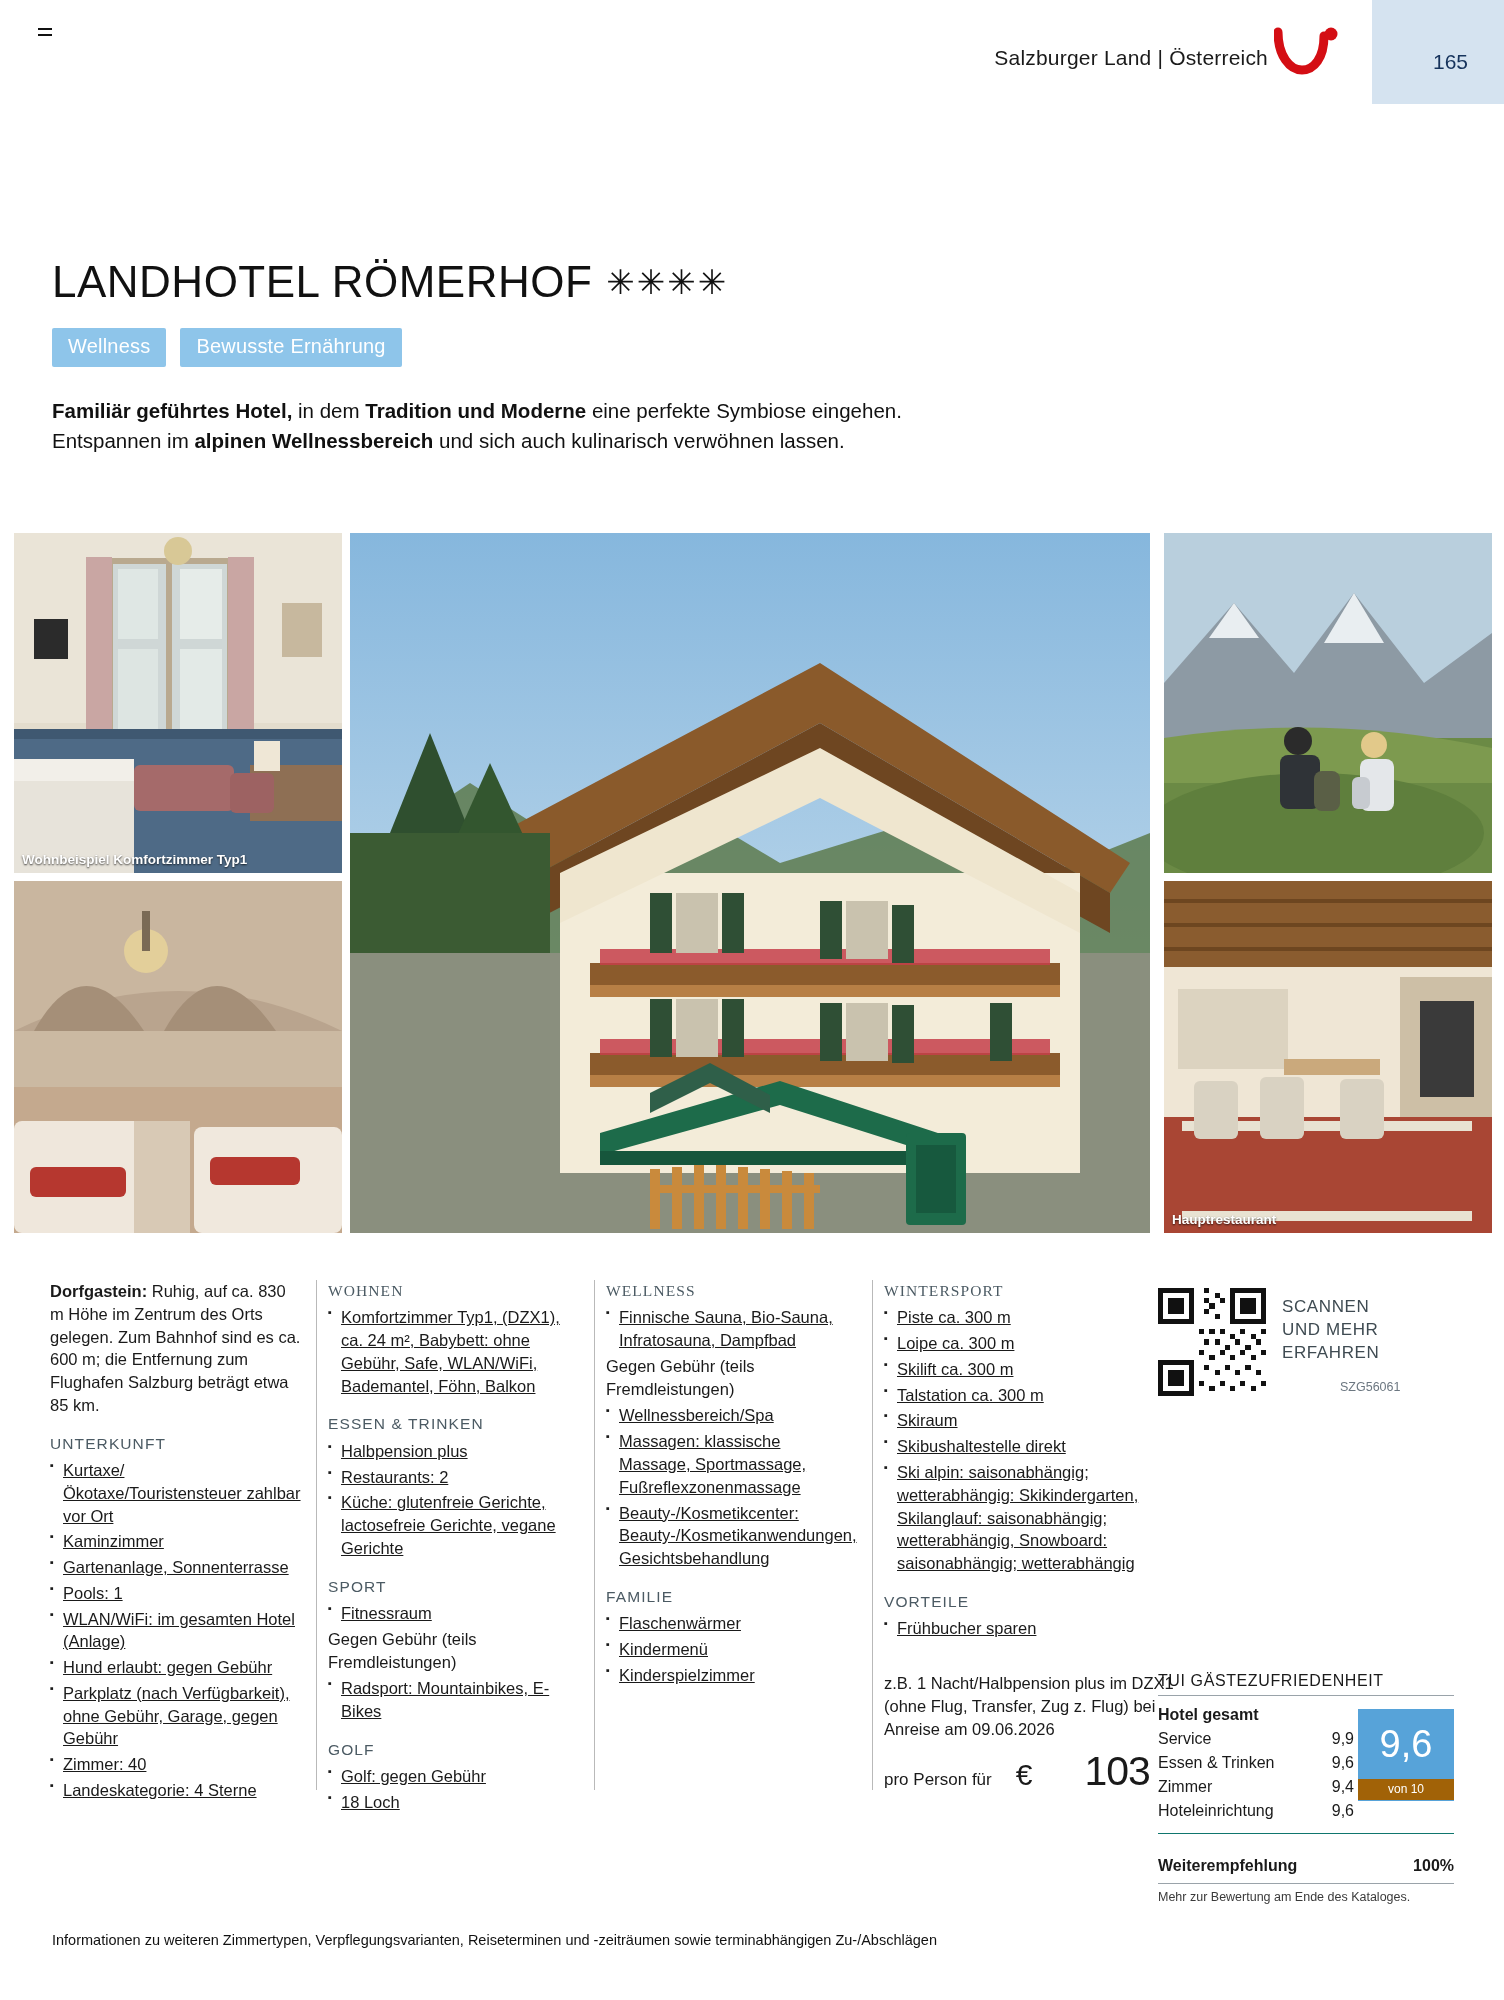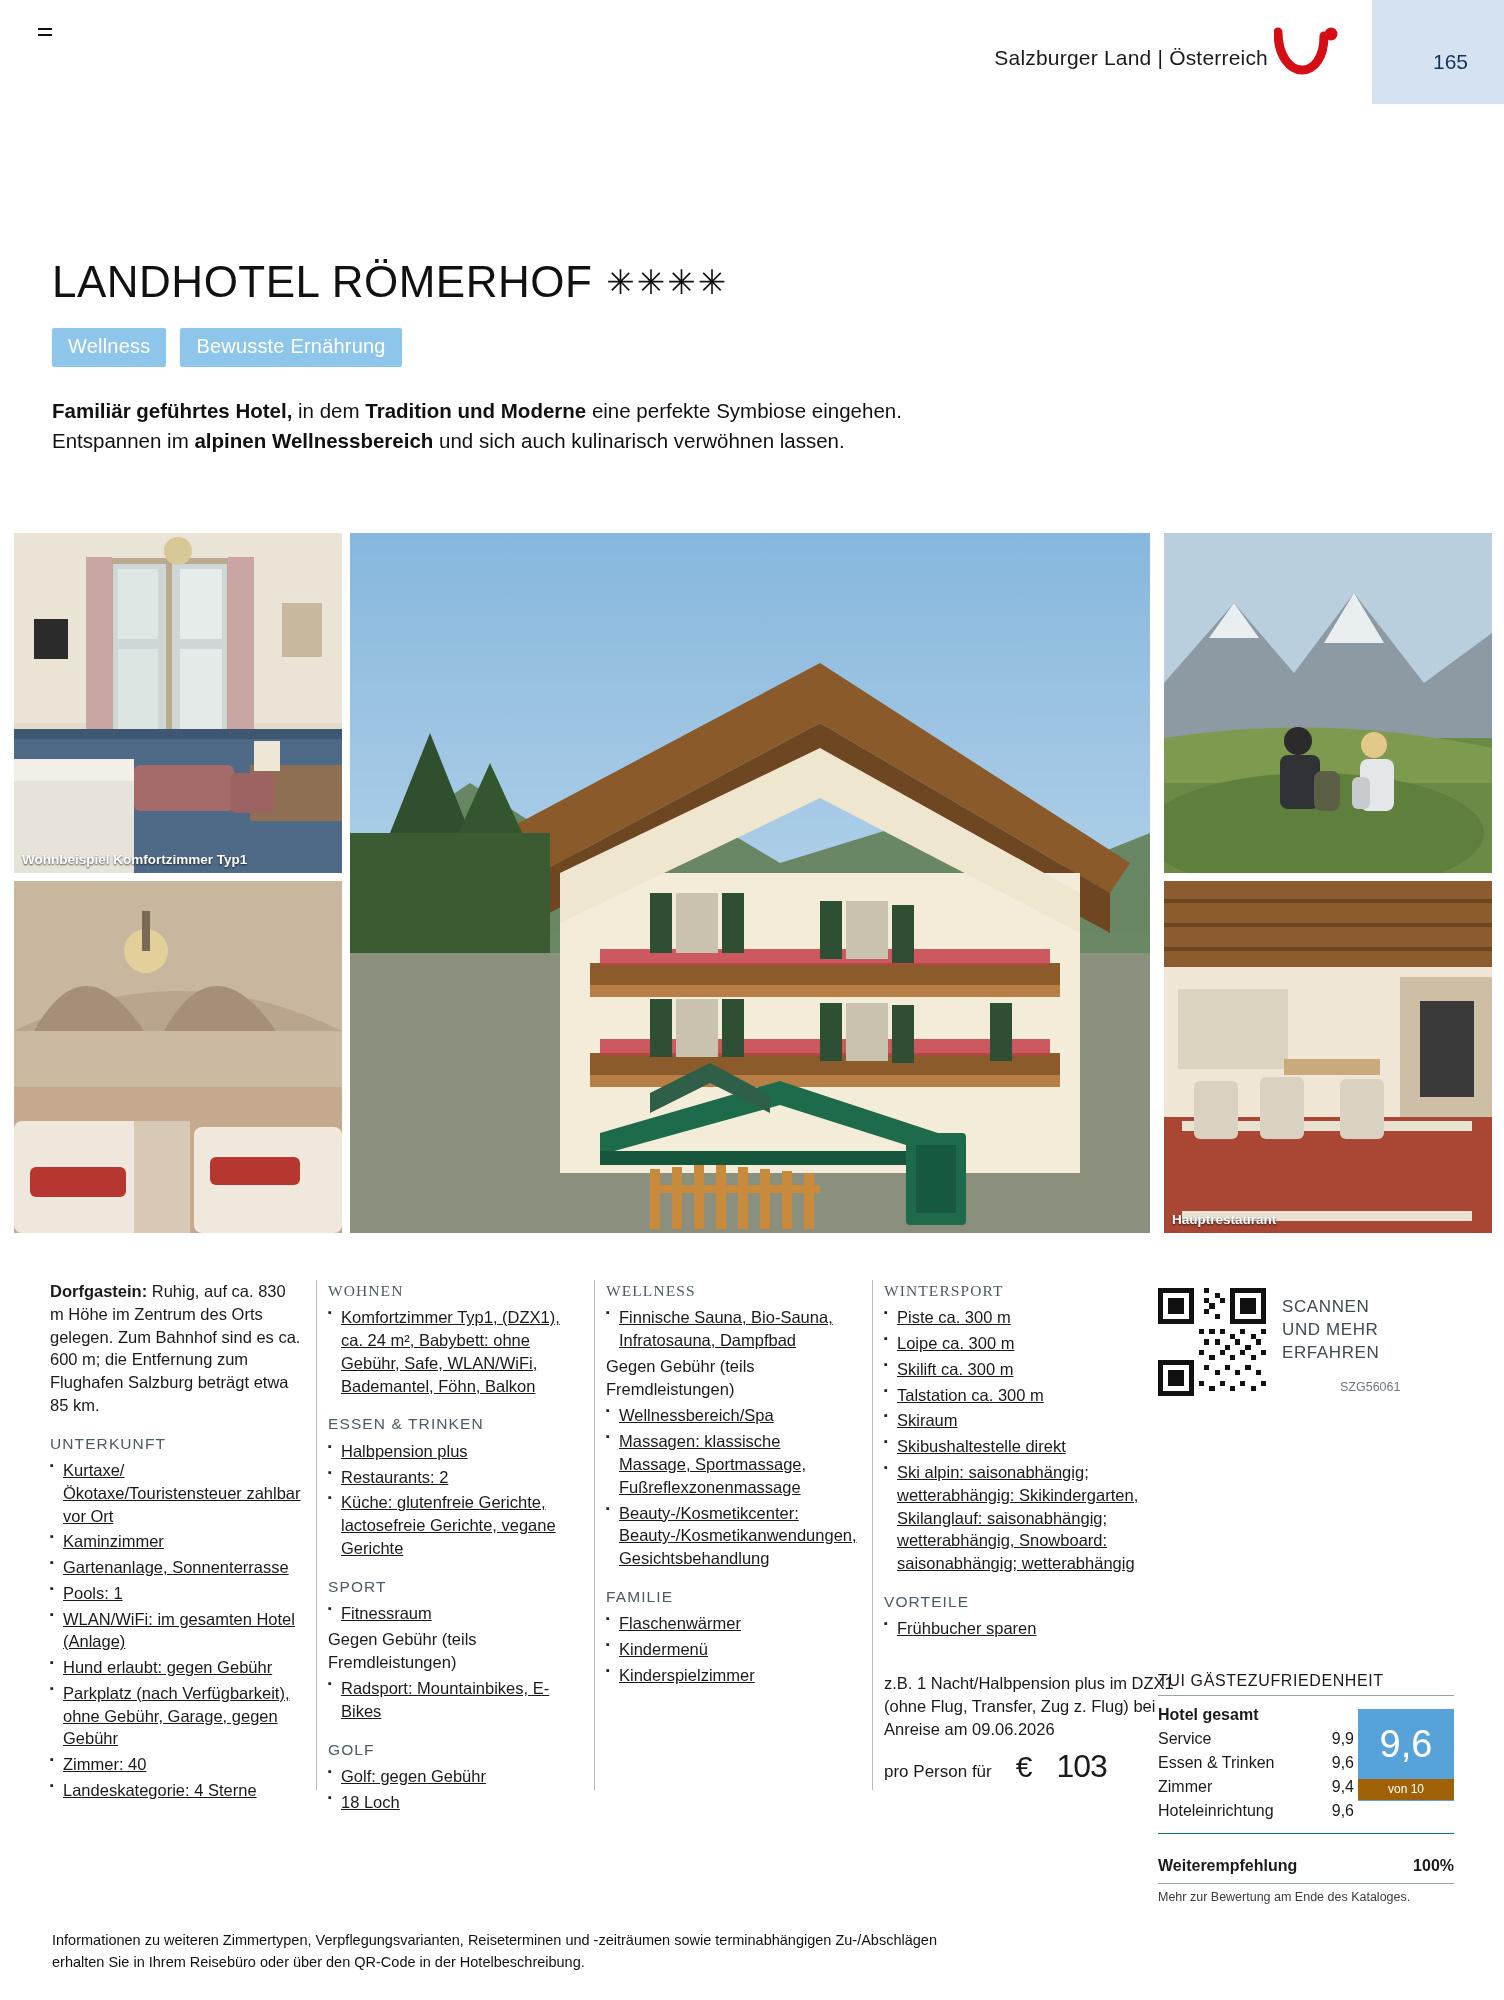--- a/index.html
+++ b/index.html
@@ -59,21 +59,21 @@
   
   .qr{position:absolute; left:1158px; top:1288px; width:108px; height:108px;}
   .scan{position:absolute; left:1282px; top:1296px; font-size:17px; line-height:1.35; color:#3f4b52; letter-spacing:.6px;}
   .scancode{position:absolute; left:1340px; top:1380px; font-size:12.5px; color:#6c7781;}
 
   
   .priceblock{position:absolute; left:884px; top:1672px; width:290px; font-size:16.5px; line-height:1.4;}
   .priceline{position:absolute; left:884px; top:1748px; display:flex; align-items:baseline; gap:24px;}
   .pp{font-size:17px;}
   .eur{font-size:30px;}
-  .amt{font-size:32px; letter-spacing:-1px;}
+  .amt{font-size:41px; letter-spacing:-1px;margin-left:28px;}
 
   
   .rate{position:absolute; left:1158px; top:1672px; width:296px;}
   .rate-hd{font-size:16px; letter-spacing:.6px; color:#1a1a1a; border-bottom:1px solid #9aa3aa; padding-bottom:5px; margin-bottom:7px;}
   .rate-body{position:relative; min-height:112px;}
   .rate-rows{width:196px; font-size:16px; line-height:1.5;}
   .rate-rows .r{display:flex; justify-content:space-between;}
   .rate-rows .r.b{font-weight:700;}
   .score{position:absolute; right:0; top:6px; width:96px; height:92px; background:#57a3d9; color:#fff; text-align:center;}
   .score .v{font-size:38px; line-height:70px; font-weight:400;}
@@ -485,16 +485,15 @@
     </div>
     <div class="rate-foot">
       <span>Weiterempfehlung</span>
       <span>100%</span>
     </div>
     <div class="rate-note">Mehr zur Bewertung am Ende des Kataloges.</div>
   </div>
 
   <div class="footer">
     <div>Informationen zu weiteren Zimmertypen, Verpflegungsvarianten, Reiseterminen und -zeiträumen sowie terminabhängigen Zu-/Abschlägen</div>
-    <div>erhalten Sie in Ihrem Reisebüro oder über den QR-Code in der Hotelbeschreibung.</div>
   </div>
 
 </div>
 
 </body></html>

